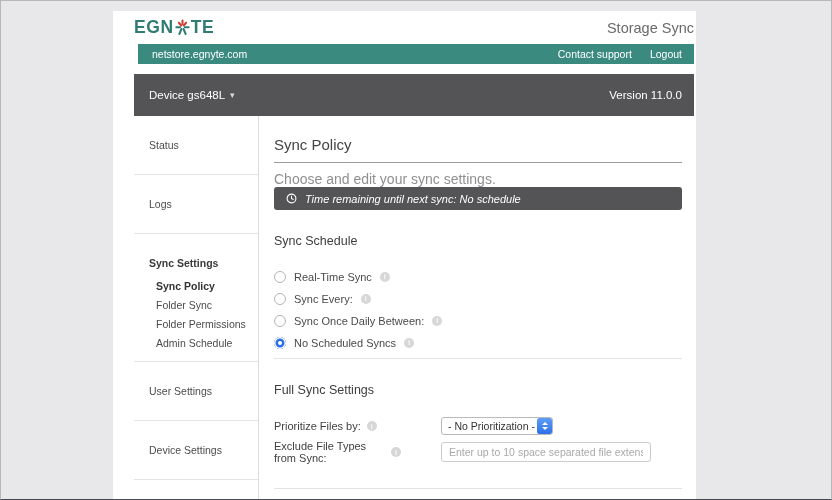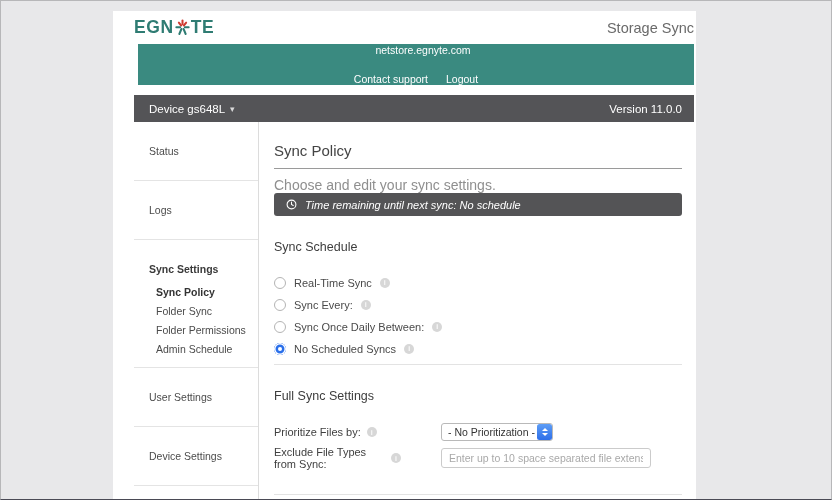--- a/index.html
+++ b/index.html
@@ -11,28 +11,28 @@
   .inner { margin:0 2px 0 21px; }
 
   
   .top-header { height:33px; display:flex; align-items:center; justify-content:space-between; }
   .logo { display:flex; align-items:center; font-size:17.5px; font-weight:800;
           letter-spacing:.6px; color:#2f7c73; }
   .logo svg { margin:0 1px 1px 1px; }
   .app-title { font-size:14.5px; color:#6a6a6a; font-weight:400; }
 
   
-  .teal-bar { height:41px; margin-left:4px; background:#3a8a80; display:flex;
-              align-items:center; justify-content:space-between; color:#fff;flex-direction:column; }
+  .teal-bar { height:20px; margin-left:4px; background:#3a8a80; display:flex;
+              align-items:center; justify-content:space-between; color:#fff; }
   .teal-bar .domain { font-size:10.5px; padding-left:14px; }
-  .teal-links { display:flex; gap:18px; }
+  .teal-links { display:flex; gap:18px; padding-right:12px; }
   .teal-links span { font-size:10.5px; cursor:pointer; }
 
   
-  .device-bar { height:27px; margin-top:10px; background:#545457; display:flex;
+  .device-bar { height:42px; margin-top:10px; background:#545457; display:flex;
                 align-items:center; justify-content:space-between; color:#fff; }
   .device-bar .device { font-size:11.5px; padding-left:15px; display:flex; align-items:center; gap:5px; }
   .device-bar .caret { font-size:9px; color:#d9d9d9; }
   .device-bar .version { font-size:11.5px; padding-right:12px; }
 
   
   .body-row { display:flex; align-items:stretch; min-height:405px; }
   .sidebar { width:125px; border-right:1px solid #dcdcdc; background:#fff; }
   .side-group { border-bottom:1px solid #e4e4e4; padding:16px 0; }
   .side-item { font-size:10.5px; color:#4b4b4b; padding:7px 4px 7px 15px; cursor:pointer; }

